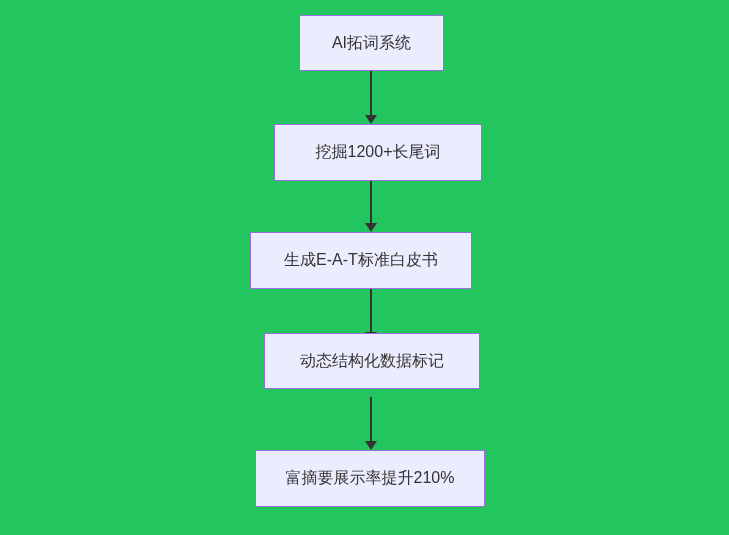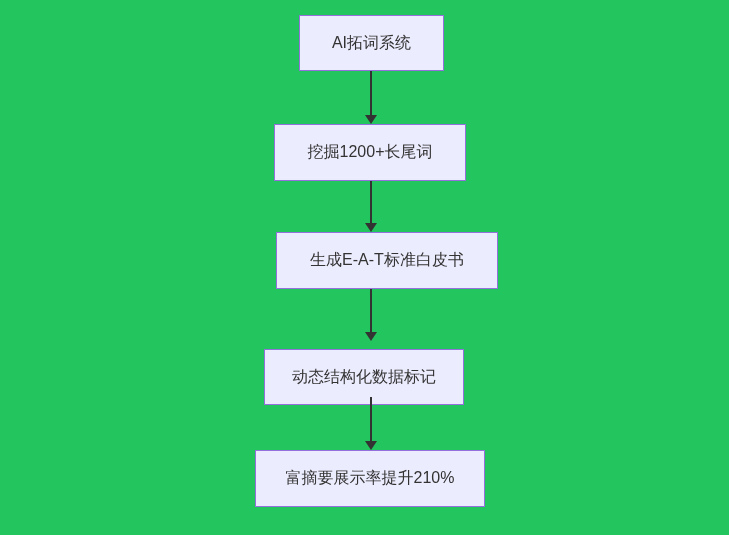--- a/index.html
+++ b/index.html
@@ -23,23 +23,23 @@
     border: 1px solid #9370DB;
     color: #333333;
     font-size: 16px;
     display: flex;
     align-items: center;
     justify-content: center;
     text-align: center;
     white-space: nowrap;
   }
   .node-1 { left: 299px; top: 15px;  width: 145px; height: 56px; }
-  .node-2 { left: 274px; top: 124px; width: 192px; height: 57px; }
-  .node-3 { left: 276px; top: 232px; width: 222px; height: 57px; }
-  .node-4 { left: 264px; top: 349px; width: 200px; height: 56px; }
+  .node-2 { left: 274px; top: 124px; width: 208px; height: 57px; }
+  .node-3 { left: 250px; top: 232px; width: 222px; height: 57px; }
+  .node-4 { left: 264px; top: 333px; width: 216px; height: 56px; }
   .node-5 { left: 255px; top: 450px; width: 230px; height: 57px; text-align: right; }
 
   .arrow {
     position: absolute;
     left: 365px;          
     width: 12px;
     display: flex;
     flex-direction: column;
     align-items: center;
   }

